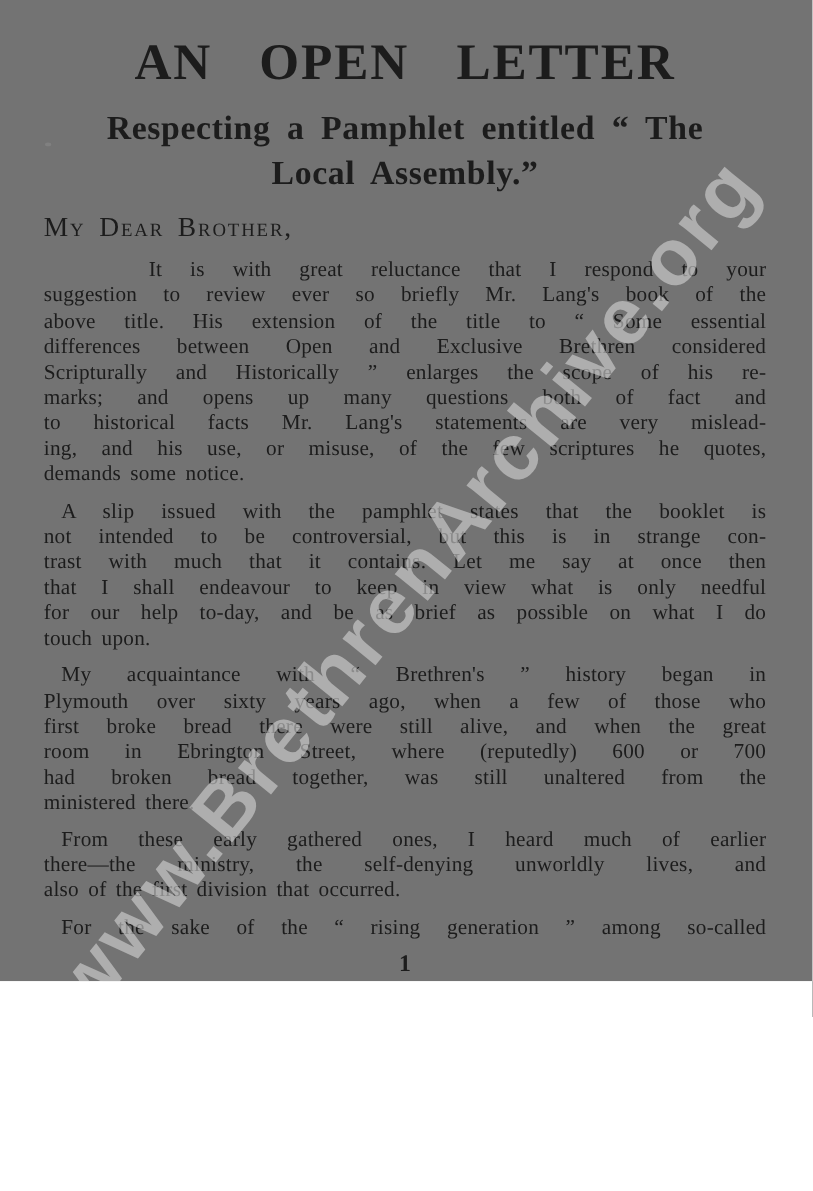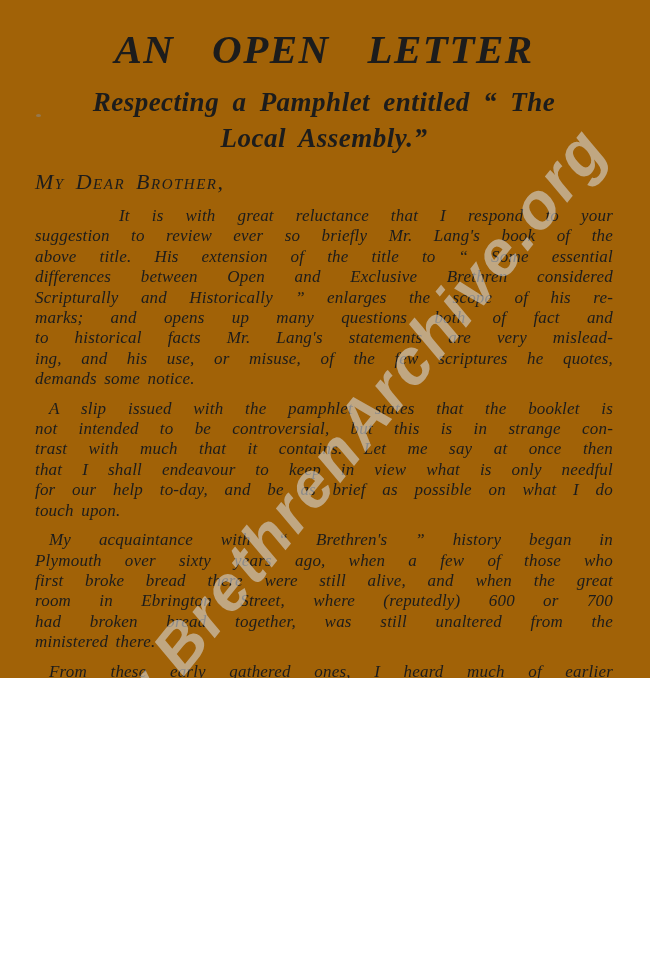--- a/index.html
+++ b/index.html
@@ -3,26 +3,25 @@
 <meta charset="utf-8">
 <style>
   html, body {
     margin: 0;
     padding: 0;
     background: #ffffff;
   }
   .page {
     position: relative;
     width: 650px;
-    height: 678px;
-    background: #a16207;
+    height: 785px;
+    background: #737373;
     overflow: hidden;
     font-family: "Liberation Serif", serif;
     color: #1c1c1c;
-    font-style: italic;
   }
   .content {
     position: absolute;
     left: 35px;
     top: 0;
     width: 578px;
   }
   .title {
     margin: 0;
     padding-top: 27px;

